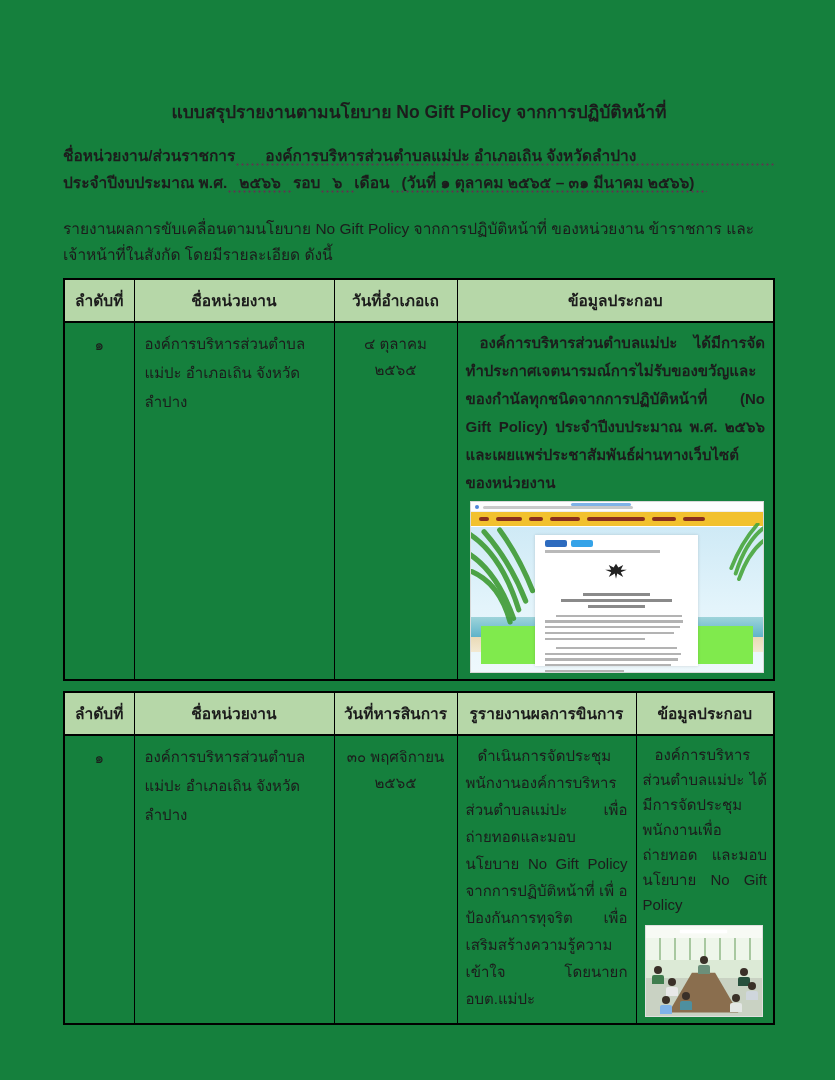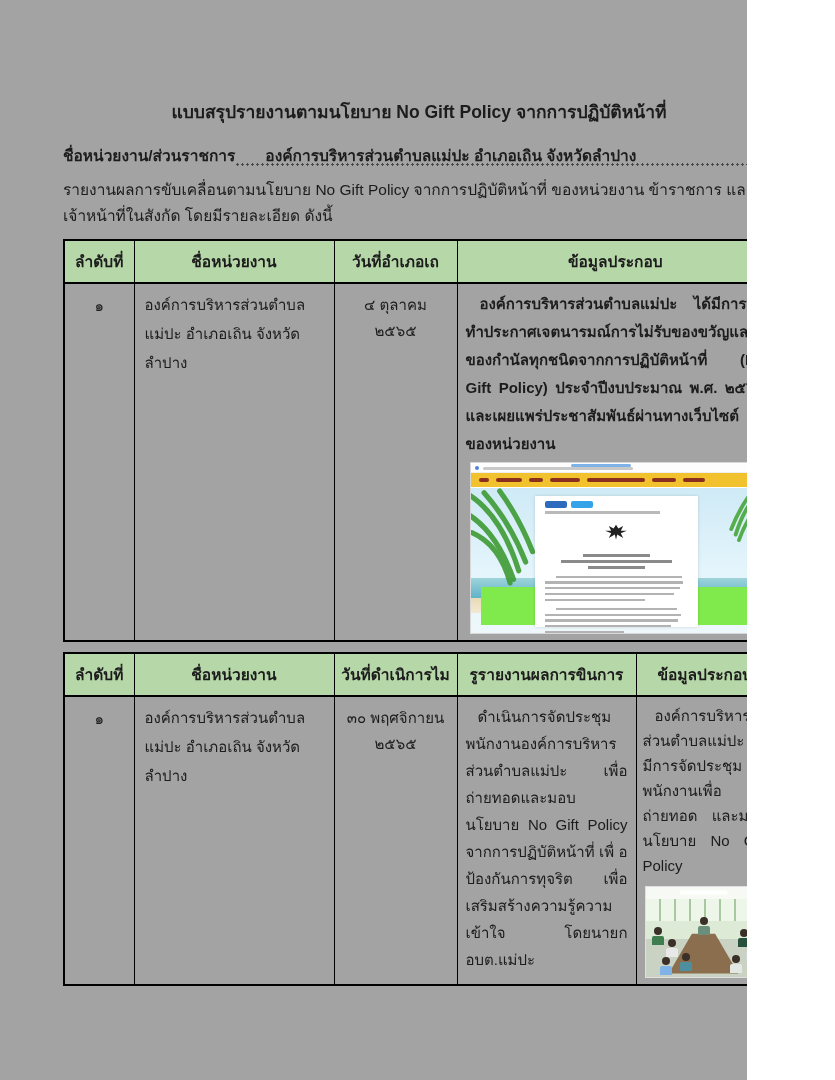--- a/index.html
+++ b/index.html
@@ -1,32 +1,32 @@
 <!DOCTYPE html>
 <html><head>
 <meta charset="utf-8">
 <style>
   * { margin:0; padding:0; box-sizing:border-box; }
   html,body { background:#ffffff; }
   body { font-family:"Liberation Sans","DejaVu Sans",sans-serif; color:#1c1c1c; }
-  .page { position:relative; width:747px; height:1080px; background:#a3a3a3; overflow:hidden; }
+  .page { position:relative; width:835px; height:1080px; background:#15803d; overflow:hidden; }
   .content { position:absolute; left:63px; top:0; width:712px; }
 
   .doc-title { padding-top:98px; text-align:center; font-size:17.5px; font-weight:bold; }
 
   .form-block { margin-top:16px; font-size:15.5px;font-weight:bold; }
   .fline { display:flex; align-items:baseline; line-height:27px; }
   .leader { background-image:radial-gradient(circle,#4a4a4a 1px,rgba(0,0,0,0) 1.2px);
             background-size:5px 3px; background-repeat:repeat-x;
             background-position:0 calc(100% - 3px); }
   .fvalue { flex:1; padding-left:30px; white-space:nowrap; overflow:hidden; }
   .seg { padding:0 12px; white-space:nowrap; }
   .fill { flex:1; }
 
-  .intro { margin-top:8px; font-size:15.5px; line-height:26px; }
+  .intro { margin-top:20px; font-size:15.5px; line-height:26px; }
 
   .sec-heading { font-size:15.8px; font-weight:bold; margin-top:14px; line-height:24px; }
 
   table { border-collapse:collapse; width:712px; margin-top:10px; table-layout:fixed;
           border:2px solid #000; font-size:15px; }
   th { background:#b6d7a8; border:1px solid #000; border-bottom:2px solid #000;
        font-weight:bold; font-size:15.5px; padding:8px 2px; text-align:center; }
   td { border:1px solid #000; vertical-align:top; padding:6px 8px; }
   .c-no { text-align:center; padding-top:10px; }
   .c-agency { line-height:29px; padding-left:10px; }
@@ -91,20 +91,29 @@
 
 <div class="page">
   <div class="content">
 
     <div class="doc-title">แบบสรุปรายงานตามนโยบาย No Gift Policy จากการปฏิบัติหน้าที่</div>
 
     <div class="form-block">
       <div class="fline">
         <span>ชื่อหน่วยงาน/ส่วนราชการ</span>
         <span class="fvalue leader">องค์การบริหารส่วนตำบลแม่ปะ  อำเภอเถิน  จังหวัดลำปาง</span>
+      </div>
+      <div class="fline">
+        <span>ประจำปีงบประมาณ พ.ศ.</span>
+        <span class="seg leader">๒๕๖๖</span>
+        <span>รอบ</span>
+        <span class="seg leader">๖</span>
+        <span>เดือน</span>
+        <span class="seg leader">(วันที่ ๑ ตุลาคม ๒๕๖๕ – ๓๑ มีนาคม ๒๕๖๖)</span>
+        <span class="fill leader"></span>
       </div>
     </div>
 
     <div class="intro">รายงานผลการขับเคลื่อนตามนโยบาย No Gift Policy จากการปฏิบัติหน้าที่ ของหน่วยงาน ข้าราชการ และเจ้าหน้าที่ในสังกัด โดยมีรายละเอียด ดังนี้</div>
 
 
     <table>
       <colgroup>
           <col style="width:70px">
           <col style="width:200px">
@@ -206,21 +215,21 @@
           <col style="width:70px">
           <col style="width:200px">
           <col style="width:123px">
           <col style="width:179px">
           <col>
         </colgroup>
       <thead>
         <tr>
           <th>ลำดับที่</th>
           <th>ชื่อหน่วยงาน</th>
-          <th>วันที่ดำเนิการไม</th>
+          <th>วันที่หารสินการ</th>
           <th>รูรายงานผลการขินการ</th>
           <th>ข้อมูลประกอบ</th>
         </tr>
       </thead>
       <tbody>
         <tr class="t2-row">
           <td class="c-no">๑</td>
           <td class="c-agency">องค์การบริหารส่วนตำบลแม่ปะ อำเภอเถิน  จังหวัดลำปาง</td>
           <td class="c-date">๓๐ พฤศจิกายน ๒๕๖๕</td>
           <td class="c-method">

